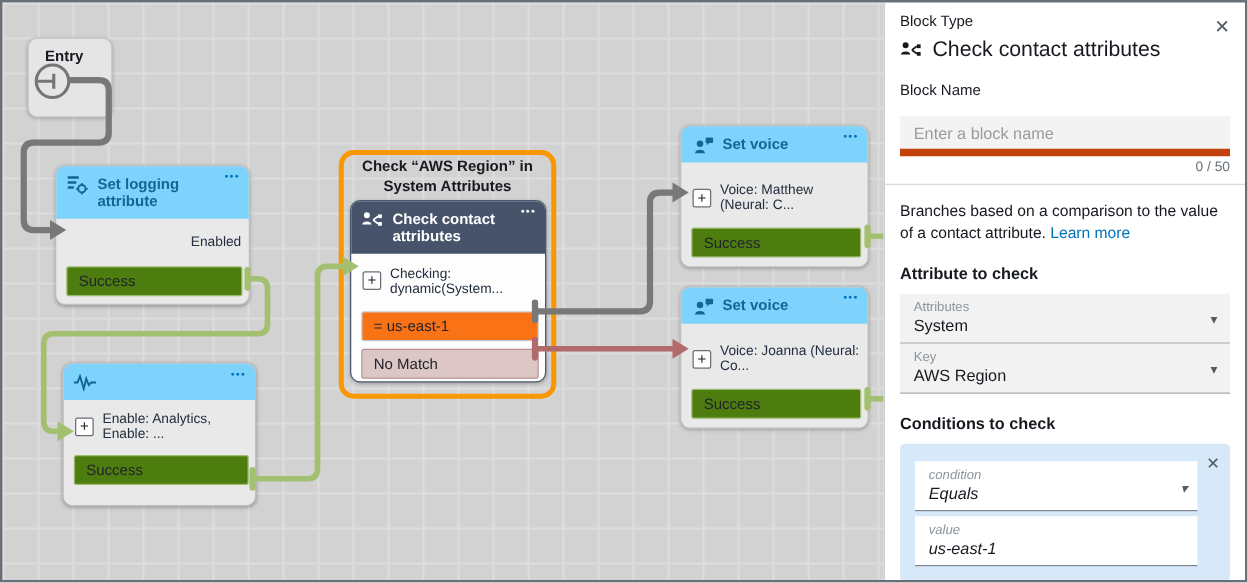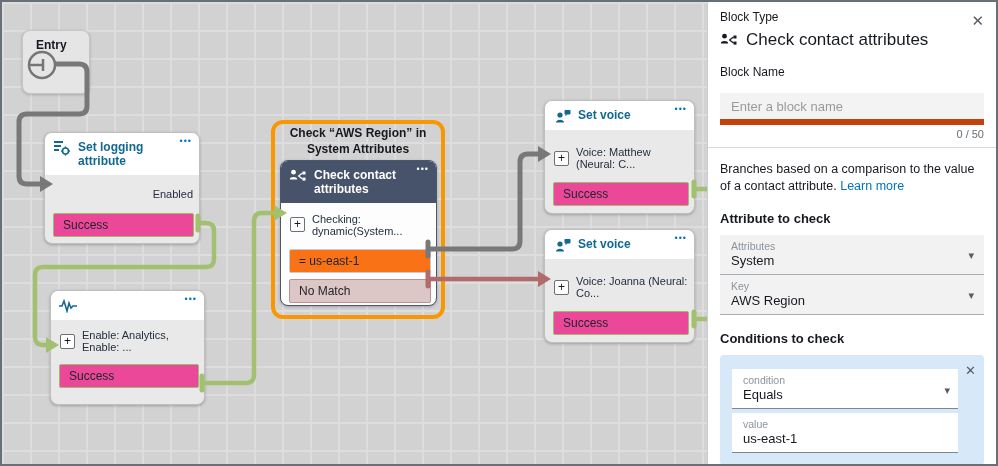--- a/index.html
+++ b/index.html
@@ -16,42 +16,42 @@
     background-image:
       linear-gradient(#dddddd 2px, transparent 2px),
       linear-gradient(90deg, #dddddd 2px, transparent 2px);
     background-size: 28px 28px;
   }
   .block {
     position:absolute; background:#e9e9e9; border:1px solid #bfbfbf;
     border-radius:8px; box-shadow:0 1px 3px rgba(0,0,0,.25);
   }
   .block-header {
-    position:relative; background:#ffffff; border-radius:7px 7px 0 0;
+    position:relative; background:#7dd3fc; border-radius:7px 7px 0 0;
     padding:7px 24px 6px 8px; display:flex; align-items:flex-start; gap:7px;
     color:#116892;
   }
   .block-title { font-size:12px; font-weight:bold; line-height:1.2; color:#116892; }
   .menu-dots {
     position:absolute; top:3px; right:7px; font-size:9px; letter-spacing:1px;
     color:#0073bb; cursor:pointer; background:none; border:none;
     font-family:"Liberation Sans",sans-serif;
   }
   .hicon { flex:none; width:18px; height:16px; display:flex; align-items:center; justify-content:center; }
   .hicon svg { display:block; }
   .row { display:flex; align-items:center; gap:7px; font-size:11px; color:#232f3e; padding:0 6px 0 9px; }
   .plusbox {
     flex:none; width:15px; height:15px; border:1px solid #687078; background:#fdfdfd;
     border-radius:2px; font-size:12px; line-height:13px; text-align:center; color:#16191f;
   }
   .branch {
     position:relative; margin:0 5px 0 8px; padding:4px 9px; font-size:12px;
     color:#21252b; border-radius:2px;
   }
-  .branch.success { background:#ec4899; border:1px solid #9cbb70; }
+  .branch.success { background:#4d7c0f; border:1px solid #9cbb70; }
   .branch.equals  { background:#f97316; border:1px solid #c4cbd8; }
   .branch.nomatch { background:#ddc6c6; border:1px solid #bb9090; }
   
   .block.selected { background:#fdfdfd; border:1px solid #4a576e; }
   .block.selected .block-header { background:#46536a; }
   .block.selected .block-title { color:#ffffff; }
   .block.selected .menu-dots { color:#ffffff; }
   
   #entry {
     position:absolute; left:20px; top:28px; width:68px; height:64px;
@@ -107,20 +107,21 @@
     position:relative; background:#d7e8f8; border-radius:4px; margin-top:9px;
     padding:14px 26px 12px 12px;
   }
   .cond-close {
     position:absolute; top:8px; right:8px; background:none; border:none;
     font-size:13px; color:#545b64; cursor:pointer;
   }
   .white-field {
     position:relative; background:#ffffff; border-bottom:1px solid #7b8794;
     padding:5px 24px 6px 11px;
+    font-style:italic;
   }
   .white-field + .white-field { margin-top:4px; }
   .white-field .caret { top:15px; right:8px; }
 </style>
 </head>
 <body>
 
 <div id="app">
 
   <div id="canvas">

